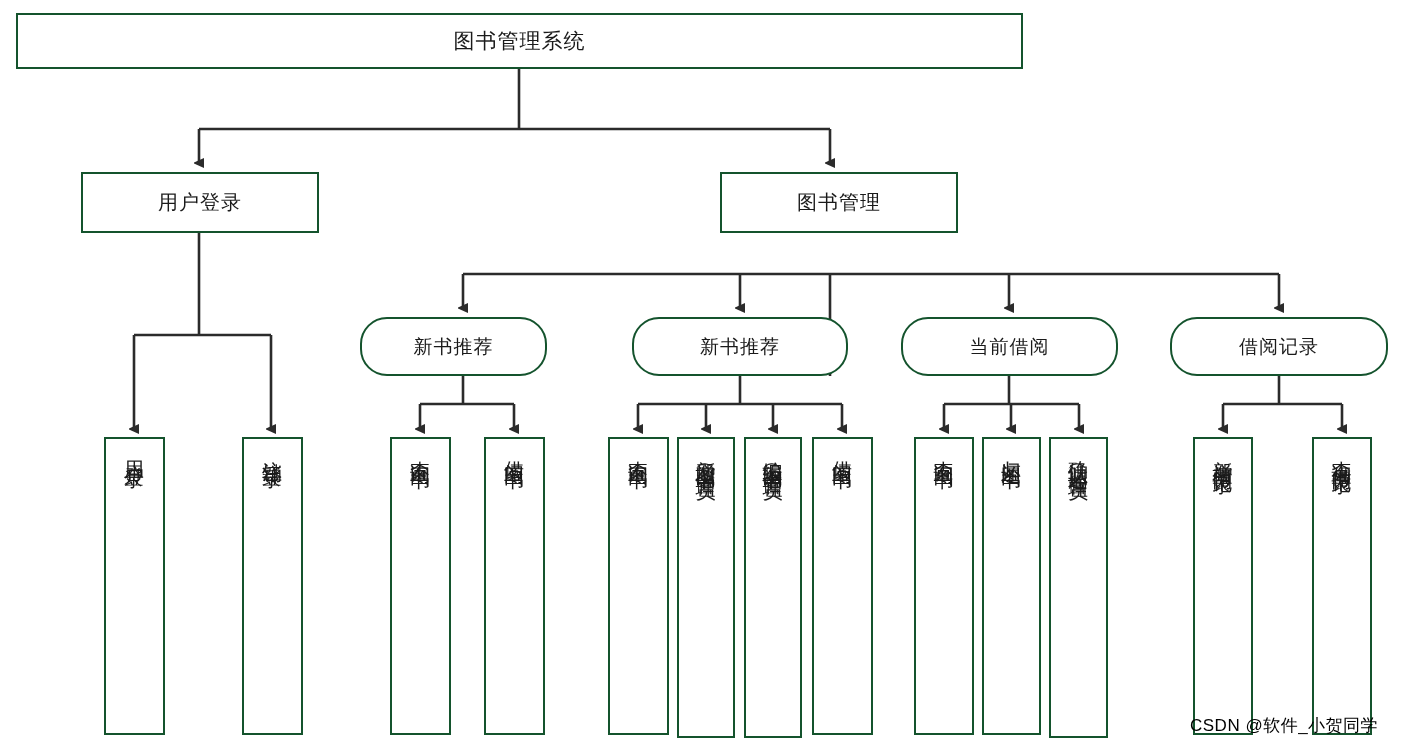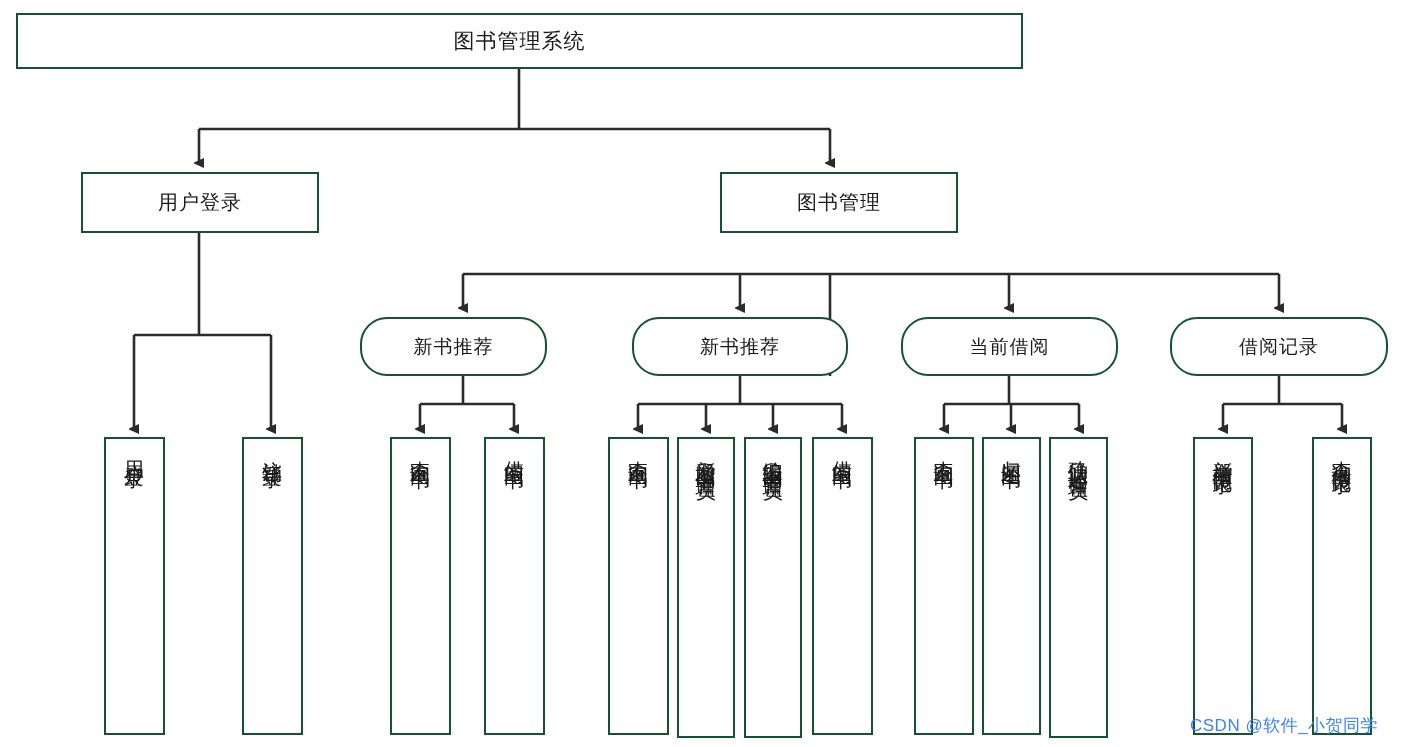--- a/index.html
+++ b/index.html
@@ -59,21 +59,21 @@
     writing-mode: vertical-rl;
     text-orientation: upright;
     -webkit-writing-mode: vertical-rl;
     letter-spacing: 3px;
     line-height: 1;
     white-space: nowrap;
   }
   .watermark {
     position: absolute;
     font-size: 17px;
-    color: #3b82f6;
+    color: #000000;
     white-space: nowrap;
     letter-spacing: 0.5px;
   }
 </style>
 </head>
 <body>
 
 <div id="canvas">
 
   <svg class="edges" viewBox="0 0 1405 747" xmlns="http://www.w3.org/2000/svg">

